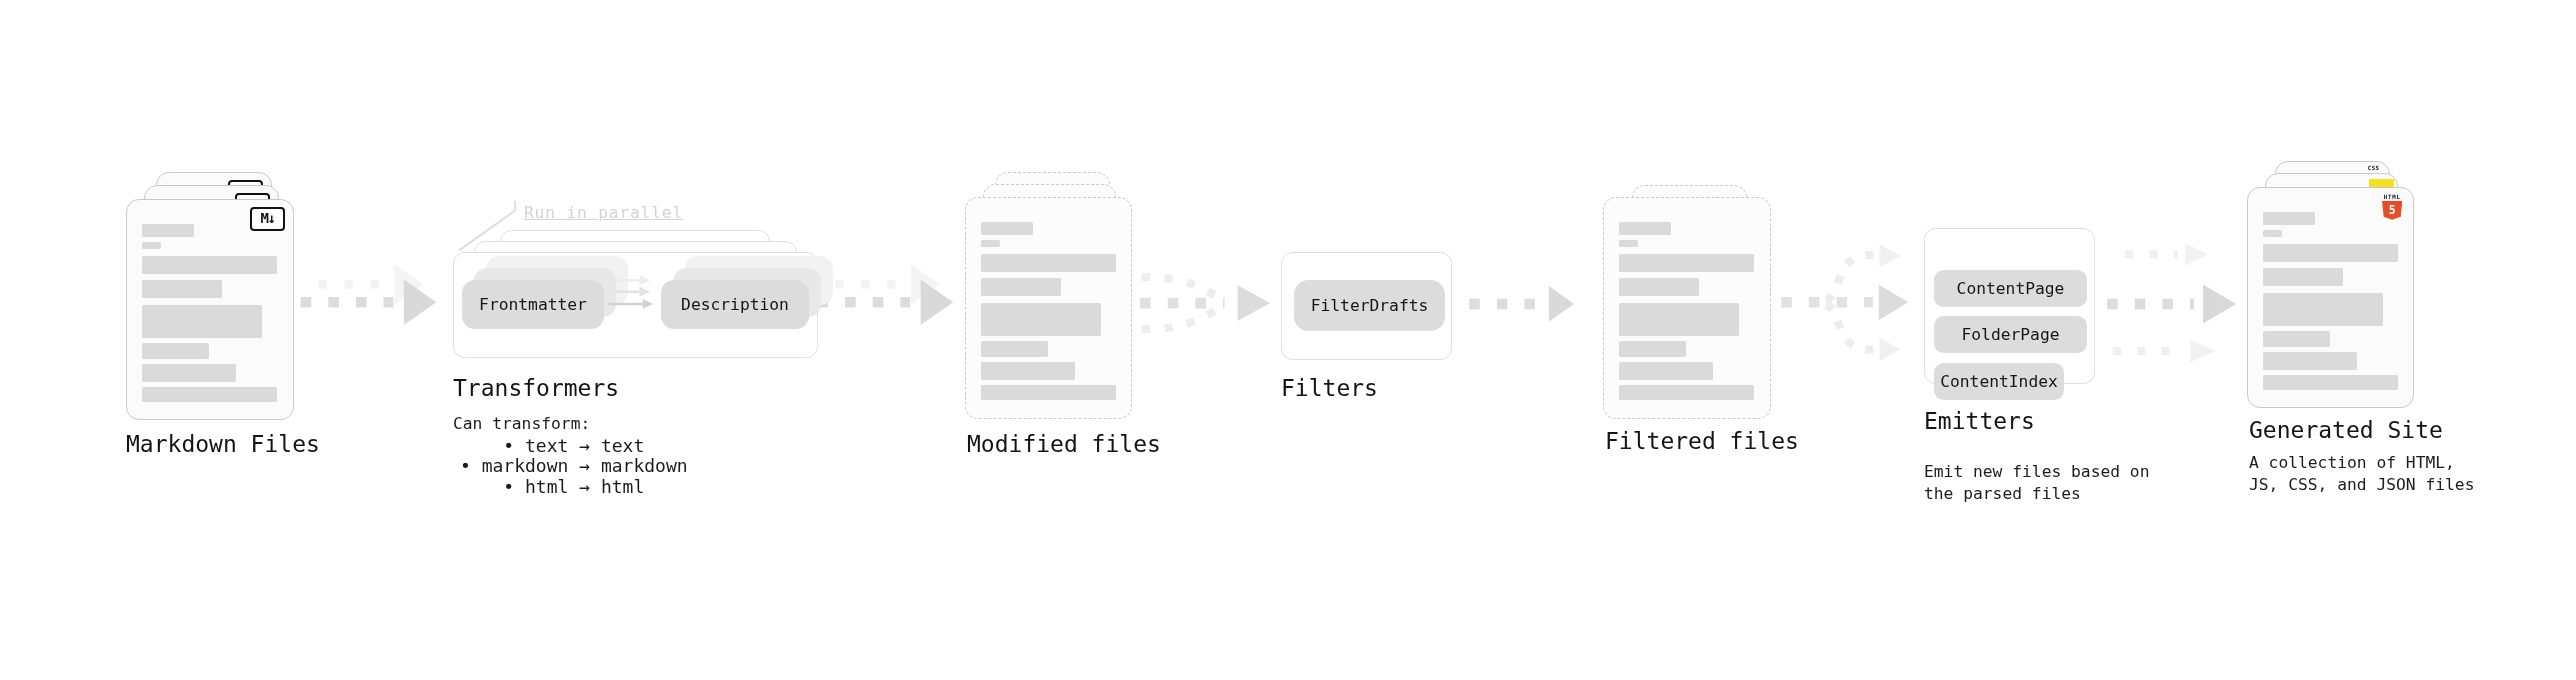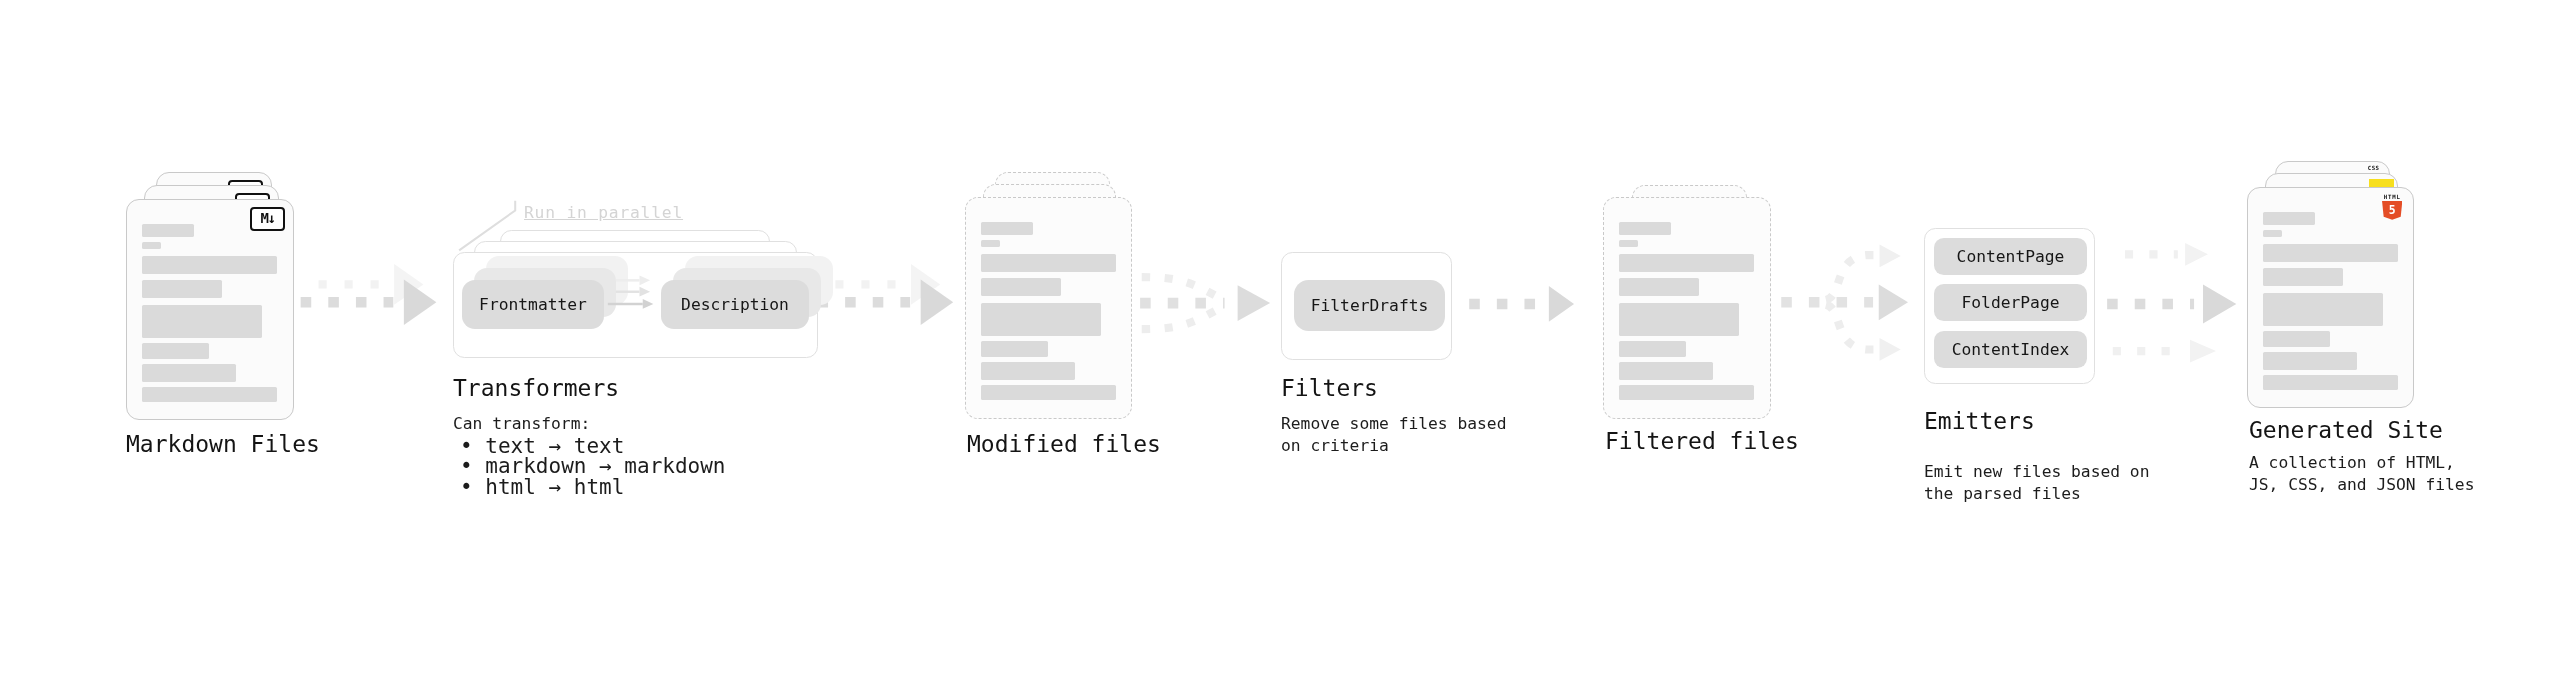--- a/index.html
+++ b/index.html
@@ -38,25 +38,25 @@
   .css-badge{position:absolute;top:4.1px;right:8.1px;width:14.6px;}
   .css-word{display:block;font-size:5.7px;line-height:5.7px;font-weight:bold;color:#111;text-align:center;letter-spacing:0.4px;}
   .css-bar{height:2.4px;background:var(--accent-css,#2965f1);margin-top:0.8px;}
 
   
   .tbox{position:absolute;border:1.6px solid #e0e0e0;border-radius:11.4px;background:#fff;box-sizing:border-box;}
   .pill{position:absolute;background:var(--pill-bg,#dcdcdc);border-radius:13px;color:#161616;font-size:16.3px;
     display:flex;align-items:center;justify-content:center;box-sizing:border-box;}
   .pill.ghost1{background:#e8e8e8;}
   .pill.ghost2{background:#f2f2f2;}
-  .pill.small{border-radius:9.8px;}
+  .pill.small{border-radius:9.8px;margin-top:32px;}
 
   .title{position:absolute;font-size:23px;line-height:26px;color:#141414;white-space:pre;}
   .desc{position:absolute;font-size:16.3px;line-height:22px;color:#1c1c1c;white-space:pre-line;}
-  .bullets{position:absolute;font-size:21px;line-height:20.3px;color:#1c1c1c;}
+  .bullets{position:absolute;font-size:18px;line-height:20.3px;color:#1c1c1c;text-align:center;}
   .bullets div{white-space:pre;}
   .annotation{position:absolute;font-size:16.3px;color:var(--annotation,#d4d4d4);letter-spacing:0.8px;white-space:pre;}
 </style>
 </head>
 <body>
 
 <div class="canvas">
 
   <svg class="layer z1" width="2576" height="681" viewBox="0 0 3170 838">
     <defs>
@@ -170,42 +170,40 @@
       <div class="bar b6"></div>
       <div class="bar b7"></div>
       <div class="bar b8"></div>
     </div>
   </div>
   <div class="title z2" style="left:967px;top:431px;">Modified files</div>
 
   <div class="tbox z2" style="left:1281px;top:252px;width:171px;height:108px;"></div>
   <div class="pill z4" style="left:1294px;top:280px;width:151px;height:51px;border-radius:14.6px;">FilterDrafts</div>
   <div class="title z2" style="left:1281px;top:375px;">Filters</div>
-  <div class="desc z2" style="left:1281px;top:413px;">Remove some files based
-on criteria</div>
 
   <div>
     <div class="card dashed z2" style="left:1632px;top:185px;width:115px;height:222px;"></div>
     <div class="card dashed z2" style="left:1603px;top:197px;width:168px;height:222px;">
       <div class="bar b1"></div>
       <div class="bar b2"></div>
       <div class="bar b3"></div>
       <div class="bar b4"></div>
       <div class="bar b5"></div>
       <div class="bar b6"></div>
       <div class="bar b7"></div>
       <div class="bar b8"></div>
     </div>
   </div>
   <div class="title z2" style="left:1605px;top:428px;">Filtered files</div>
 
   <div class="tbox z2" style="left:1924px;top:228px;width:171px;height:156px;"></div>
   <div class="pill small z4" style="left:1934px;top:238px;width:153px;height:37px;font-size:16.3px;">ContentPage</div>
   <div class="pill small z4" style="left:1934px;top:284px;width:153px;height:37px;font-size:16.3px;">FolderPage</div>
-  <div class="pill small z4" style="left:1934px;top:331px;width:153px;height:37px;font-size:16.3px;">ContentIndex</div>
+  <div class="pill small z4" style="left:1934px;top:331px;width:130px;height:37px;font-size:16.3px;">ContentIndex</div>
   <div class="title z2" style="left:1924px;top:392px;margin-top:16px;">Emitters</div>
   <div class="desc z2" style="left:1924px;top:429px;margin-top:32px;">Emit new files based on
 the parsed files</div>
 
   <div>
     <div class="card solid z2" style="left:2275px;top:161px;width:115px;height:221px;">
       <div class="css-badge">
         <span class="css-word">CSS</span>
         <div class="css-bar"></div>
       </div>

